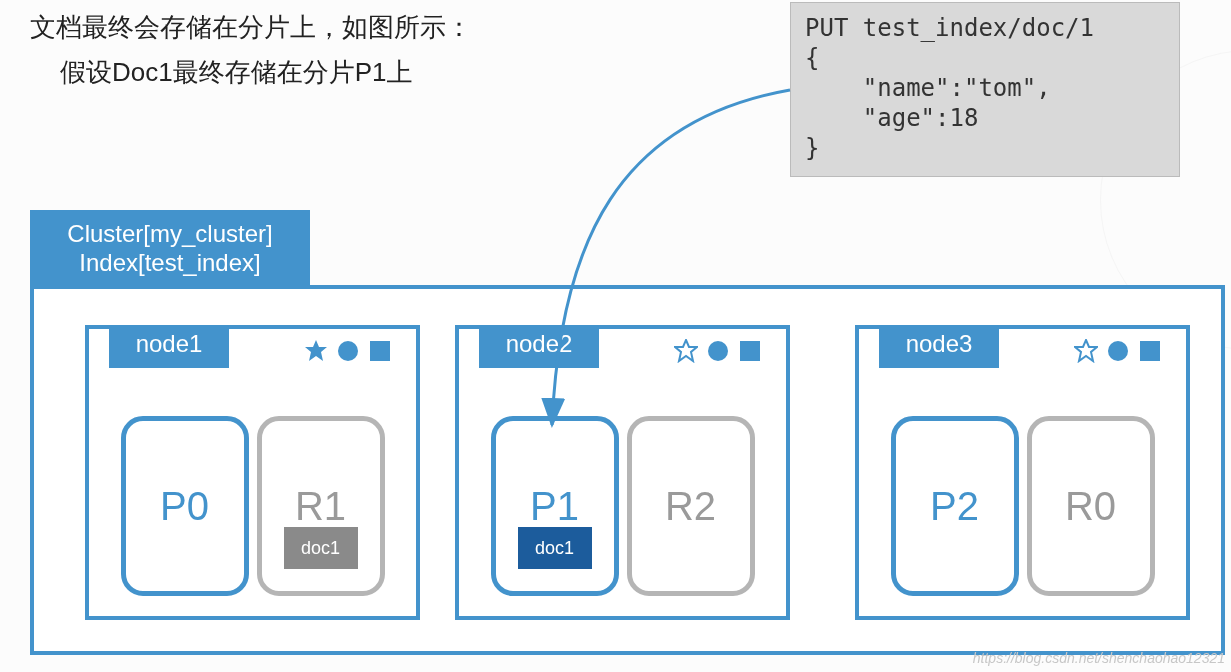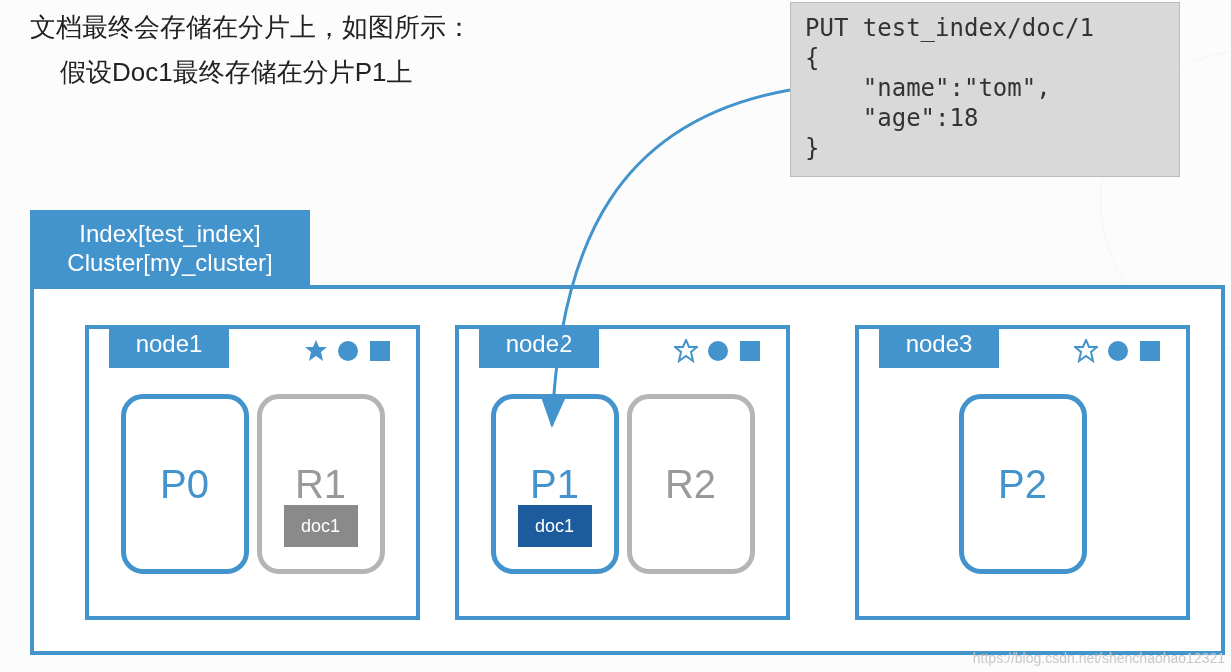--- a/index.html
+++ b/index.html
@@ -11,48 +11,48 @@
   .code-box { position:absolute; left:790px; top:2px; width:390px; height:175px; background:#d9d9d9; border:1px solid #bbb; padding:10px 14px; font-family: Consolas, monospace; font-size:24px; color:#333; line-height:1.25; white-space:pre; z-index:3;}
   .cluster-tab { position:absolute; left:30px; top:210px; width:280px; height:75px; background:#4393cc; color:#fff; font-size:24px; text-align:center; padding-top:8px; line-height:1.2; border:2px solid #4393cc; z-index:2;}
   .cluster-box { position:absolute; left:30px; top:285px; width:1195px; height:370px; border:4px solid #4393cc; background:#fff; z-index:1;}
   .node { position:absolute; top:325px; width:335px; height:295px; border:4px solid #4393cc; background:#fff; z-index:2;}
   .node-1 { left:75px;margin-left:10px; }
   .node-2 { left:455px; }
   .node-3 { left:855px; }
   .node-tab { position:absolute; top:-3px; left:20px; height:42px; background:#4393cc; color:#fff; font-size:24px; padding:4px 20px; min-width:120px; text-align:center;}
   .node-icons { position:absolute; top:3px; left:215px; width:110px; height:38px; display:flex; align-items:center; gap:8px; }
   .icon { width:24px; height:24px; display:inline-block; }
-  .shard-area { position:absolute; top:65px; left:20px; right:20px; bottom:20px; display:flex; gap:8px; justify-content:center; align-items:flex-start;}
+  .shard-area { position:absolute; top:65px; left:20px; right:20px; bottom:20px; display:flex; gap:8px; justify-content:center; align-items:flex-end;}
   .shard { width:128px; height:180px; border-radius:22px; display:flex; flex-direction:column; align-items:center; justify-content:center; position:relative;}
   .shard.primary { border:5px solid #4393cc; color:#4393cc; }
   .shard.replica { border:5px solid #b5b5b5; color:#9a9a9a; }
   .shard-label { font-size:40px; font-weight:500;}
   .doc-tag { position:absolute; bottom:22px; width:74px; height:42px; color:#fff; font-size:18px; display:flex; align-items:center; justify-content:center;}
   .doc-tag.blue { background:#1c5c9c; }
   .doc-tag.gray { background:#8a8a8a; }
   .svg-layer { position:absolute; left:0; top:0; width:1231px; height:672px; pointer-events:none; z-index:5;}
-  .watermark { position:absolute; right:6px; bottom:6px; font-size:14px; color:#c7c7c7; z-index:6;}
+  .watermark { position:absolute; right:6px; bottom:6px; font-size:14px; color:#c7c7c7; z-index:6;font-style:italic;}
 </style>
 </head>
 <body>
 
 <div class="bg-deco"></div>
 
 <div class="text-line text1">文档最终会存储在分片上，如图所示：</div>
 <div class="text-line text2">假设Doc1最终存储在分片P1上</div>
 
 <div class="code-box">PUT test_index/doc/1
 {
     "name":"tom",
     "age":18
 }</div>
 
 <div class="cluster-tab">
+  <div>Cluster[my_cluster]</div>
   <div>Index[test_index]</div>
-  <div>Cluster[my_cluster]</div>
 </div>
 <div class="cluster-box"></div>
 
 <div class="node node-1">
   <div class="node-tab">node1</div>
   <div class="node-icons">
     <svg class="icon" viewBox="0 0 24 24">
         <polygon points="12,1 15,8 23,8 17,13 19,22 12,17 5,22 7,13 1,8 9,8" fill="#4393cc"></polygon>
       </svg>
     <svg class="icon" viewBox="0 0 24 24">
@@ -107,20 +107,23 @@
         <circle cx="12" cy="12" r="10" fill="#4393cc"></circle>
       </svg>
     <svg class="icon" viewBox="0 0 24 24">
         <rect x="2" y="2" width="20" height="20" fill="#4393cc"></rect>
       </svg>
   </div>
   <div class="shard-area">
     <div class="shard primary">
       <div class="shard-label">P2</div>
     </div>
+    <div class="shard replica">
+      <div class="shard-label">R0</div>
+    </div>
   </div>
 </div>
 
 <svg class="svg-layer">
   <defs>
     <marker id="arrowhead" markerWidth="10" markerHeight="8" refX="9" refY="4" orient="auto">
       <polygon points="0 0, 10 4, 0 8" fill="#4393cc"></polygon>
     </marker>
   </defs>
   <path d="M 790 90 C 620 120, 560 240, 552 425" fill="none" stroke="#4393cc" stroke-width="3" marker-end="url(#arrowhead)"></path>

